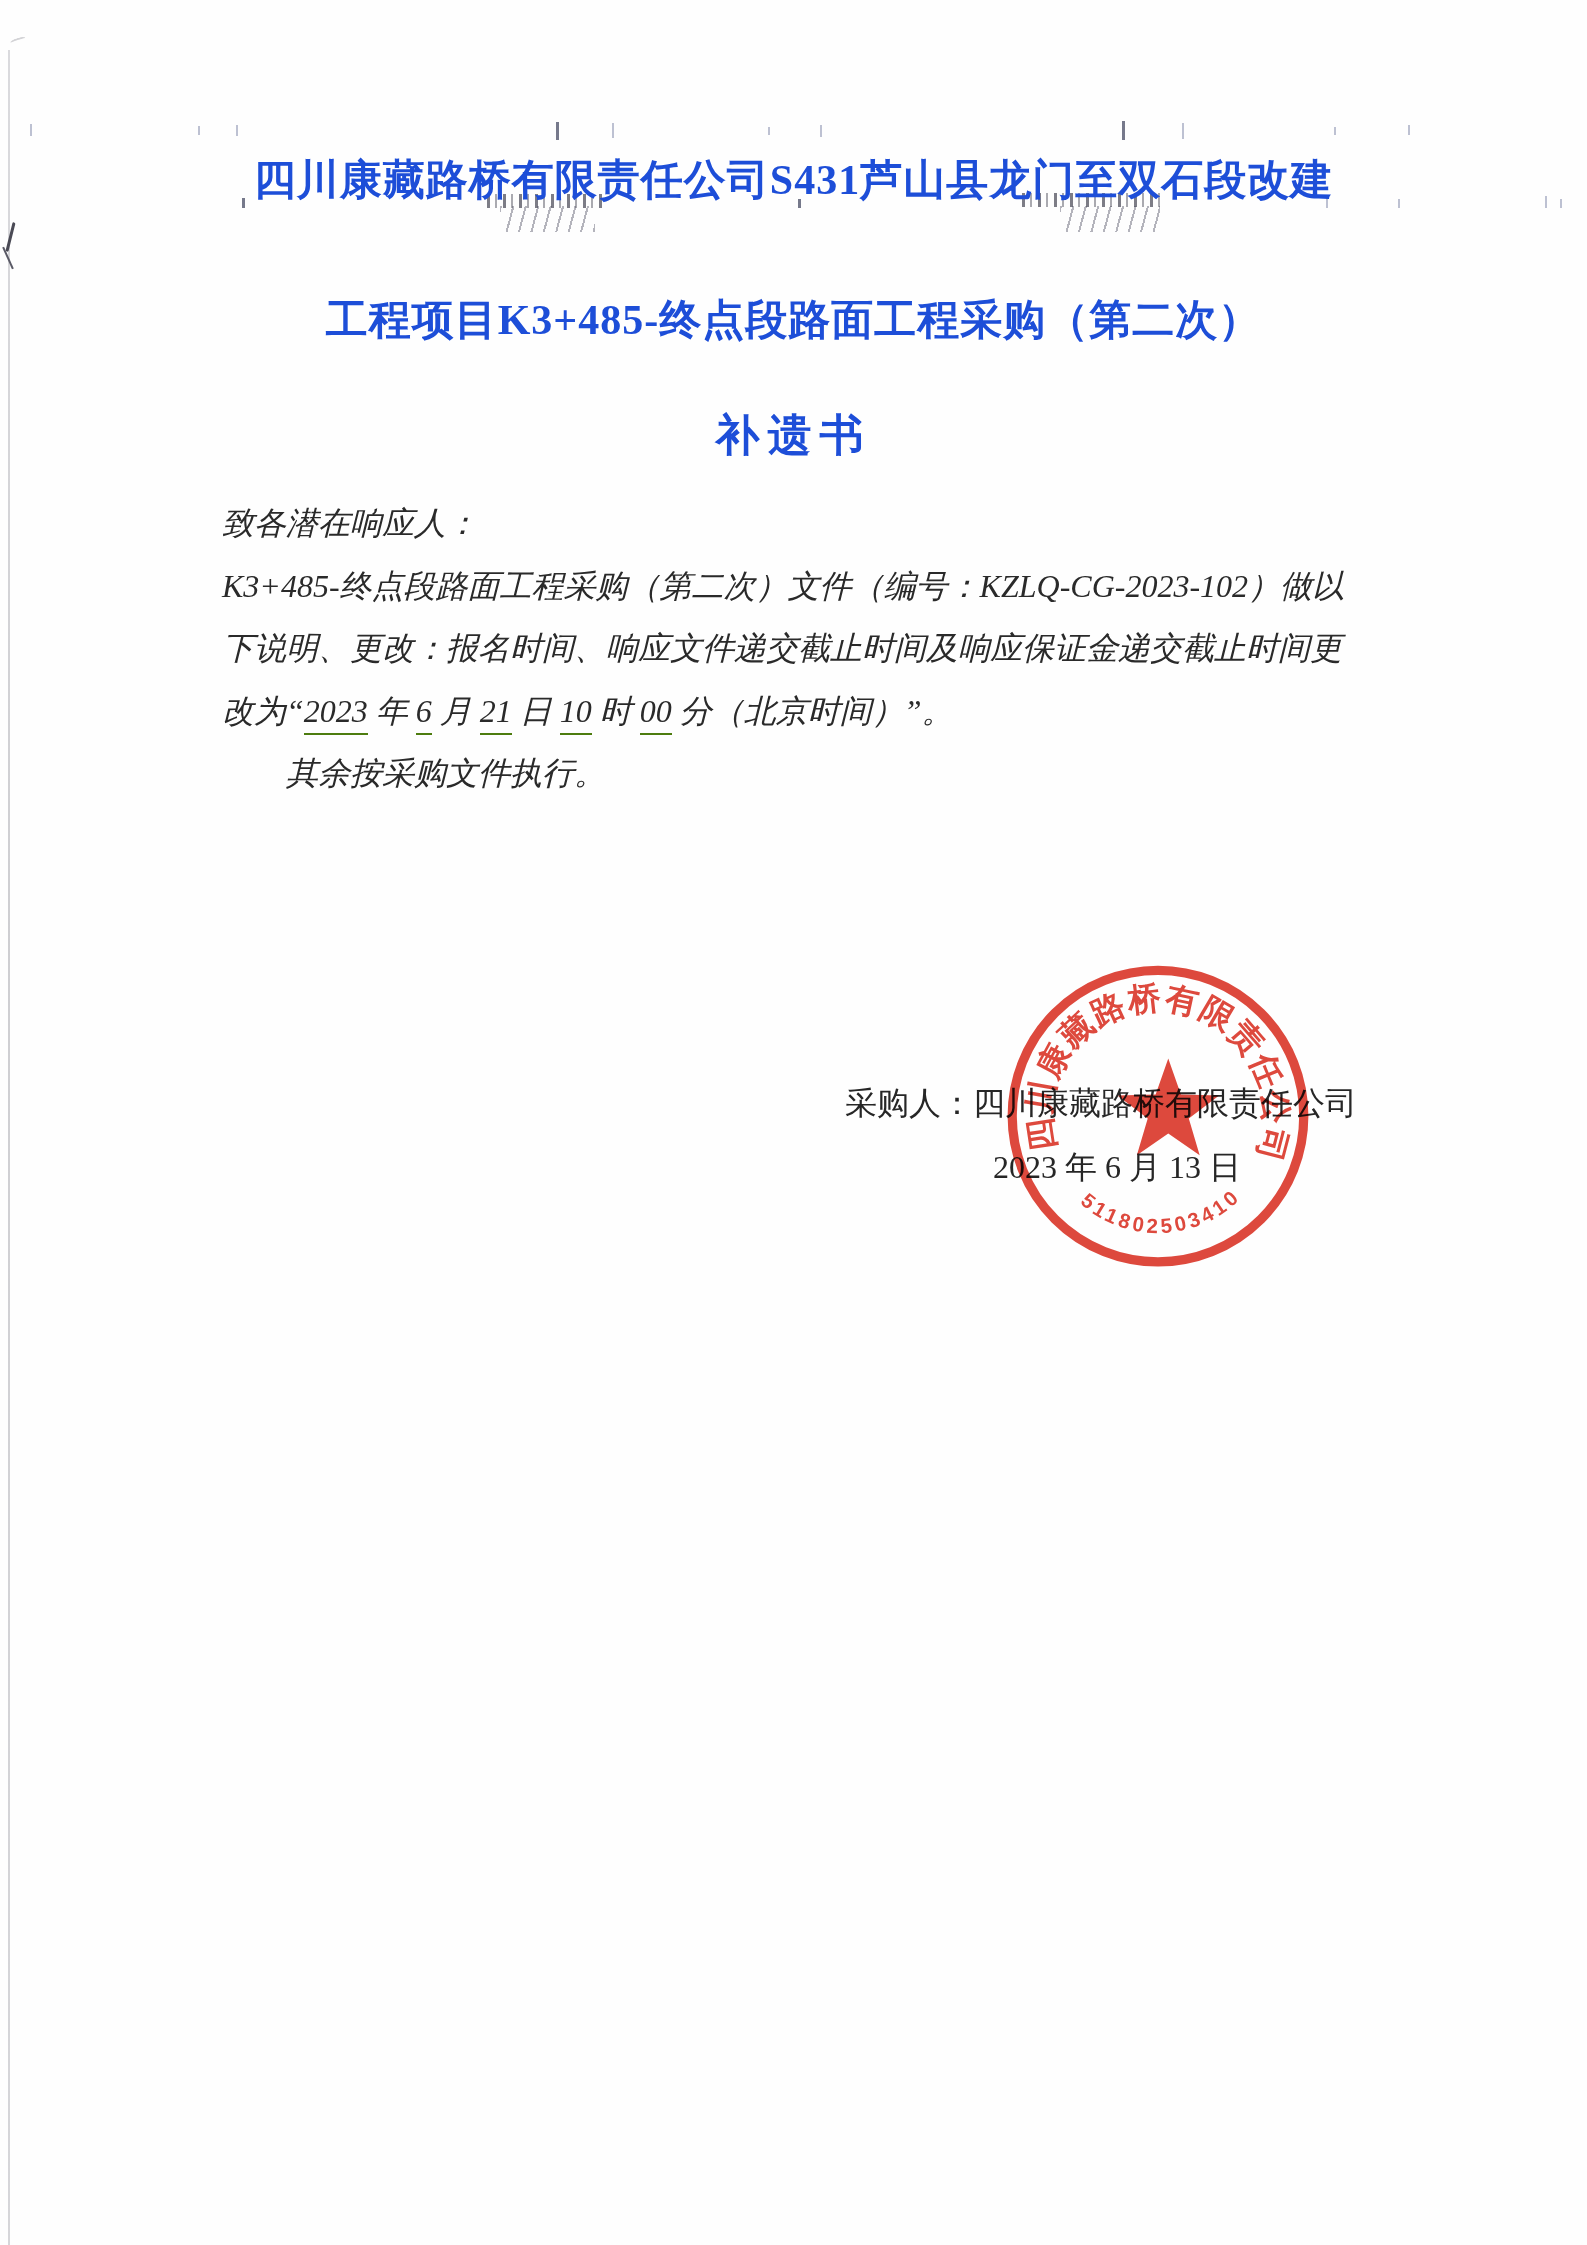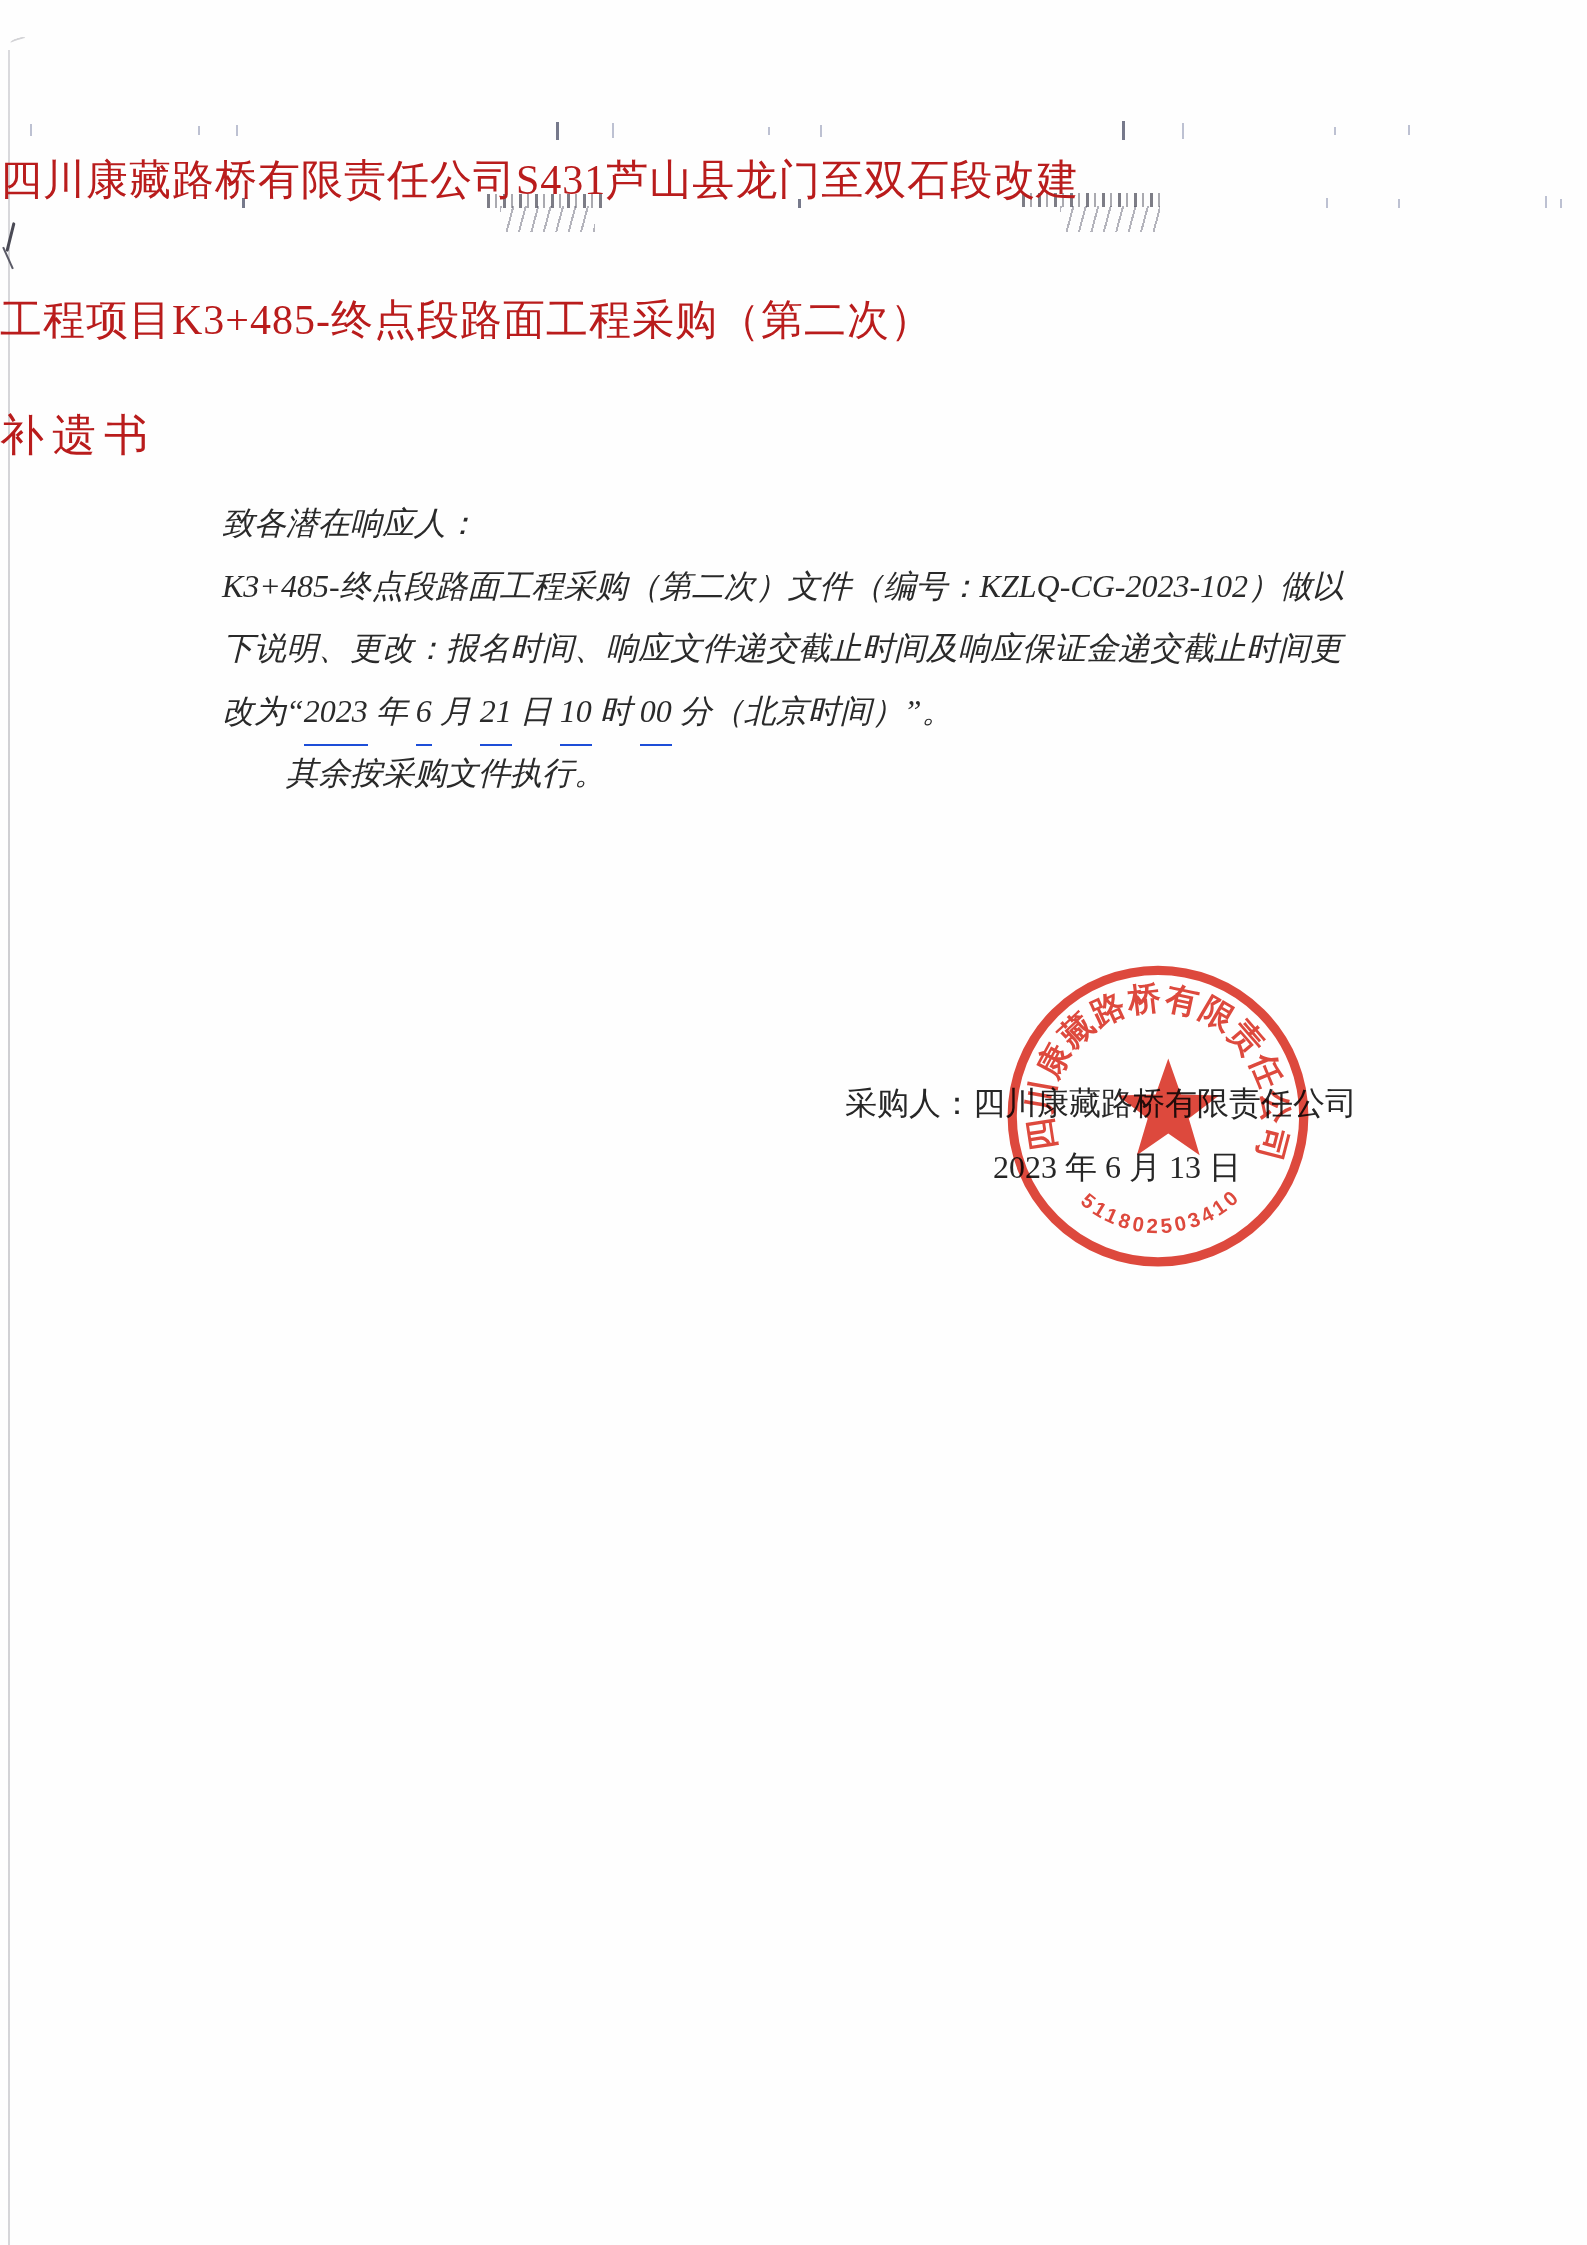--- a/index.html
+++ b/index.html
@@ -45,37 +45,37 @@
   }
   .smudge-tail {
     position: absolute; height: 26px;
     background: repeating-linear-gradient(105deg,
       rgba(70,70,90,.4) 0 2px, rgba(70,70,90,0) 2px 12px);
     filter: blur(.5px);
   }
 
   
   .title-line {
-    position: absolute; left: 0; right: 0; text-align: left;
-    font-weight: normal; color: #b91c1c; white-space: nowrap;
+    position: absolute; left: 0; right: 0; text-align: center;
+    font-weight: bold; color: #1d4ed8; white-space: nowrap;
   }
   .title-1 { top: 152px; font-size: 42px; letter-spacing: 1px; }
   .title-2 { top: 292px; font-size: 42px; letter-spacing: 1px; }
   .title-3 { top: 406px; font-size: 44px; letter-spacing: 8px; }
 
   
   .body-text {
     position: absolute; left: 222px; top: 492px; width: 1148px;
     font-size: 32px; color: #2a2a2a;
   }
   .body-text .line {
     display: block; height: 62.5px; line-height: 62.5px; white-space: nowrap; font-style: italic;
   }
   .indent { text-indent: 2em; }
-  .u { border-bottom: 2px solid #1d4ed8; padding-bottom: 15px; }
+  .u { border-bottom: 2px solid #4d7c0f; padding-bottom: 4px; }
 
   
   .sig-buyer {
     position: absolute; left: 845px; top: 1082px;
     font-size: 32px; color: #262626; white-space: nowrap;
   }
   .sig-date {
     position: absolute; left: 993px; top: 1146px;
     font-size: 32px; color: #262626; white-space: nowrap;
   }

